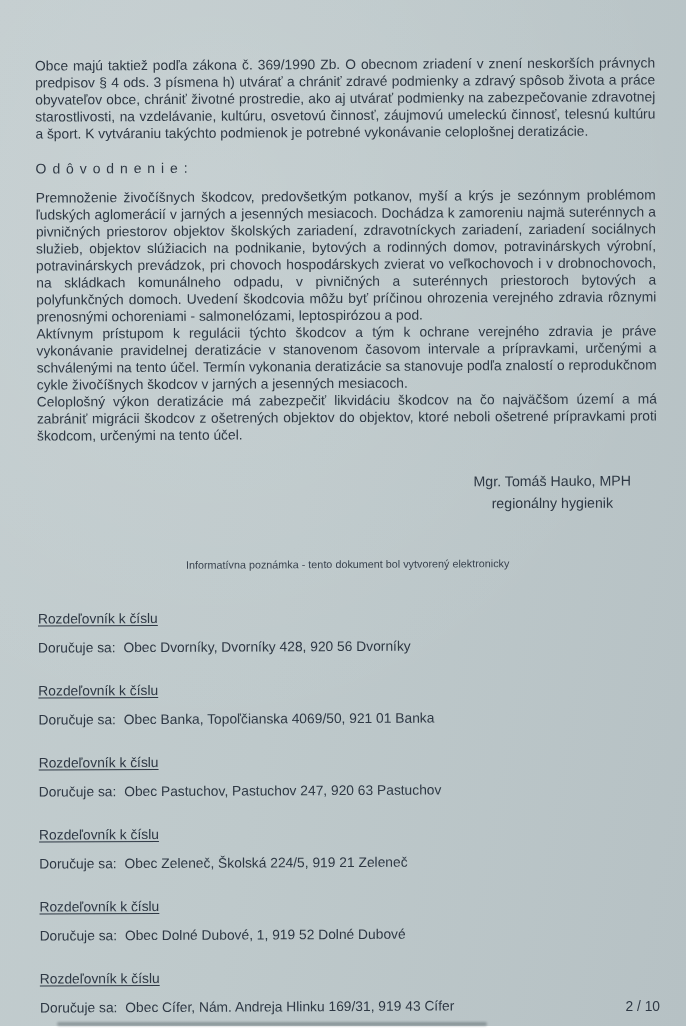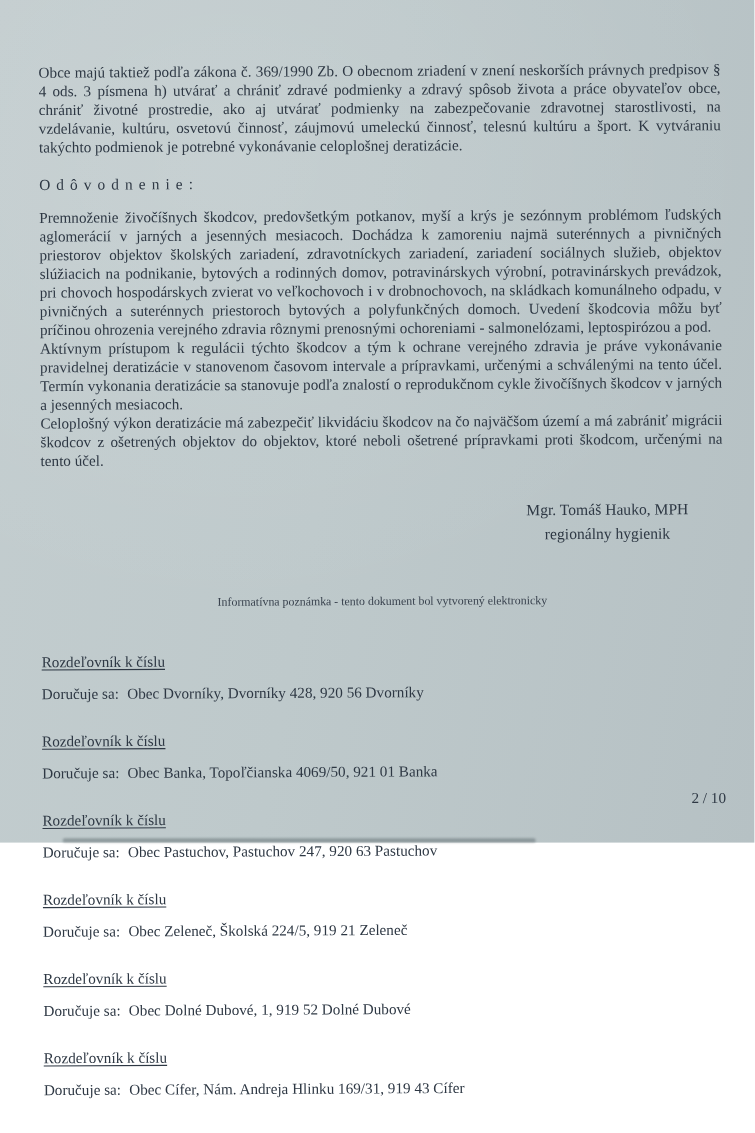--- a/index.html
+++ b/index.html
@@ -5,25 +5,25 @@
   html, body {
     margin: 0;
     padding: 0;
     width: 686px;
     height: 1030px;
     overflow: hidden;
   }
   .paper {
     position: relative;
     width: 686px;
-    height: 766px;
+    height: 1026px;
     background:
       radial-gradient(120% 90% at 30% 20%, rgba(255,255,255,0.10), rgba(0,0,0,0) 60%),
       linear-gradient(100deg, #c3cdcf 0%, #bec9cb 45%, #b6c1c4 100%);
-    font-family: Liberation Serif, serif;
+    font-family: Liberation Sans, sans-serif;
     color: #2e3844;
     box-sizing: border-box;
   }
   .content {
     position: absolute;
     left: 35px;
     top: 56px;
     width: 620px;
     transform: rotate(-0.3deg);
     transform-origin: 50% 0;
@@ -79,21 +79,21 @@
     font-size: 13.8px;
     line-height: 17px;
   }
   .dist-line .prefix {
     margin-right: 4px;
     text-align: right;
   }
   .page-number {
     position: absolute;
     right: 26px;
-    bottom: 32px;
+    bottom: 12px;
     font-size: 13.8px;
     color: #2e3844;
   }
   .bottom-smudge {
     position: absolute;
     left: 57px;
     bottom: 0px;
     width: 430px;
     height: 4px;
     background: rgba(62,76,82,0.38);

